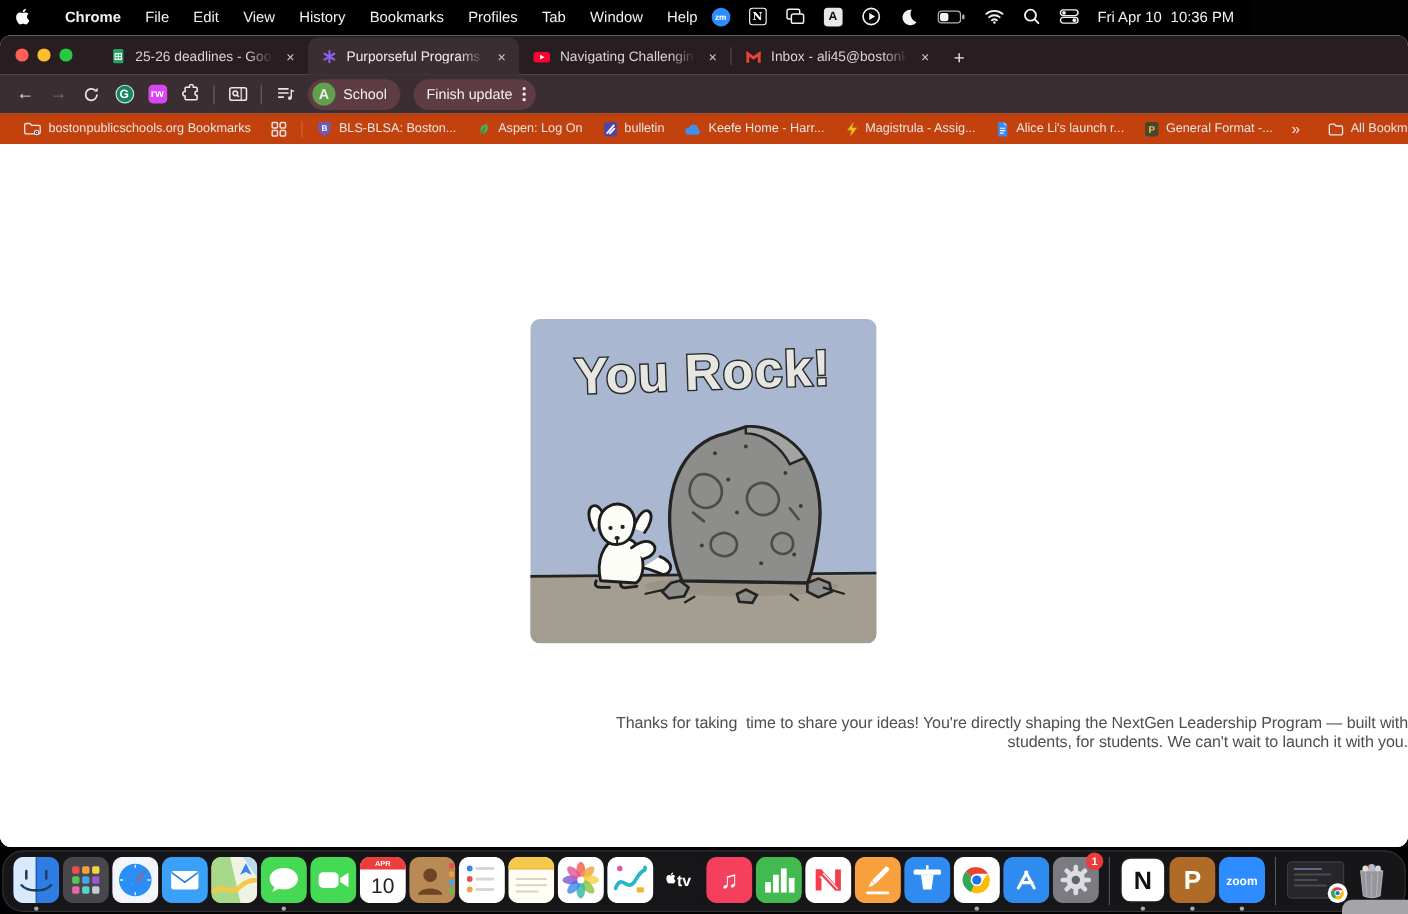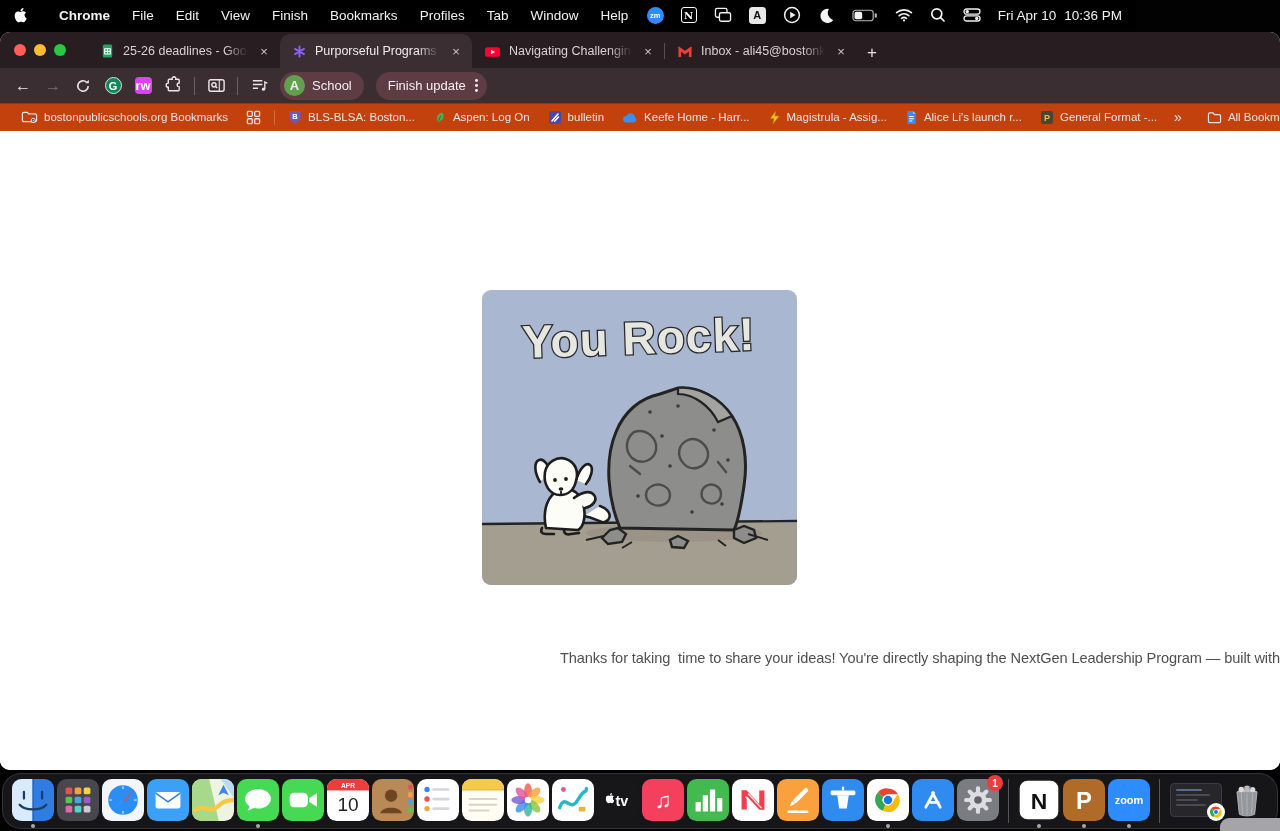--- a/index.html
+++ b/index.html
@@ -43,21 +43,21 @@
   .toolbar{height:35px;background:#3b2e32;display:flex;align-items:center;padding:0 10px;gap:4px;}
   .navbtn{width:26px;height:26px;border-radius:50%;display:flex;align-items:center;justify-content:center;
     color:#ece5e7;font-size:16px;background:none;border:none;}
   .navbtn.dim{color:#7e6e72;}
   .urlpill{flex:1;height:28px;background:#281e21;border-radius:14px;display:flex;align-items:center;
     padding:0 10px 0 12px;margin:0 6px;min-width:0;}
   .urltext{color:#ece7e8;font-size:13px;margin-left:9px;white-space:nowrap;overflow:hidden;flex:1;}
   .extbtn{width:26px;height:24px;display:flex;align-items:center;justify-content:center;border:none;background:none;}
   .g-badge{width:17px;height:17px;border-radius:50%;background:#15855c;color:#fff;font-size:11px;font-weight:700;
     display:flex;align-items:center;justify-content:center;border:1.5px solid #cfe8dd;}
-  .rw-badge{width:17px;height:17px;border-radius:4px;background:#d946ef;color:#fff;font-size:13px;font-weight:700;
+  .rw-badge{width:17px;height:17px;border-radius:4px;background:#d946ef;color:#fff;font-size:10px;font-weight:700;
     display:flex;align-items:center;justify-content:center;}
   .tb-sep{width:1px;height:18px;background:rgba(255,255,255,.25);margin:0 4px;}
   .chip{height:28px;border-radius:14px;background:#5d3c44;display:flex;align-items:center;gap:7px;padding:0 12px 0 4px;margin-left:4px;}
   .avatar{width:21px;height:21px;border-radius:50%;background:#61a14e;color:#fff;font-size:11px;font-weight:700;
     display:flex;align-items:center;justify-content:center;}
   .chip span{color:#f3edee;font-size:13px;}
   .updatepill{height:28px;border-radius:14px;background:#5d3c44;display:flex;align-items:center;gap:9px;
     padding:0 9px 0 12px;margin-left:8px;border:none;}
   .updatepill span{color:#f6f0f1;font-size:13px;white-space:nowrap;}
   .kebab{display:flex;flex-direction:column;gap:2.5px;}
@@ -109,21 +109,21 @@
       <span class="apple-wrap">
         <svg width="13" height="16">
             <use href="#apl"></use>
           </svg>
       </span>
       <span id="mb-menus" style="display:flex">
           <span class="mb-item bold">Chrome</span>
           <span class="mb-item">File</span>
           <span class="mb-item">Edit</span>
           <span class="mb-item">View</span>
-          <span class="mb-item">Finish</span>
+          <span class="mb-item">History</span>
           <span class="mb-item">Bookmarks</span>
           <span class="mb-item">Profiles</span>
           <span class="mb-item">Tab</span>
           <span class="mb-item">Window</span>
           <span class="mb-item">Help</span>
         </span>
     </div>
     <div class="mb-right">
       <span id="mb-status" style="display:flex;gap:17px;align-items:flex-end">
           <span class="st">
@@ -413,20 +413,21 @@
               <circle cx="84" cy="189" r="1.9"></circle>
             <ellipse cx="79" cy="199" rx="2.4" ry="1.8"></ellipse>
           </g>
           <path d="M79 201 v5" stroke="#1d1d1d" stroke-width="1.8"></path>
 
           <text x="157" y="64" text-anchor="middle" font-family="DejaVu Sans, sans-serif" font-size="46" font-weight="700" letter-spacing="1" fill="#e7e7e2" stroke="#2a2a2a" stroke-width="2.6" paint-order="stroke" transform="rotate(-2 157 55)">You Rock!</text>
         </svg>
       </div>
       <div class="caption">
         <div class="cap-line">Thanks for taking  time to share your ideas! You're directly shaping the NextGen Leadership Program — built with</div>
+        <div class="cap-line">students, for students. We can't wait to launch it with you.</div>
       </div>
     </div>
   </div>
 
   <div class="dock" id="dock">
       <div class="dock-item">
         <svg width="42" height="42" viewBox="0 0 44 44">
           <defs>
             <clipPath id="cpf">
               <rect width="44" height="44" rx="10"></rect>

